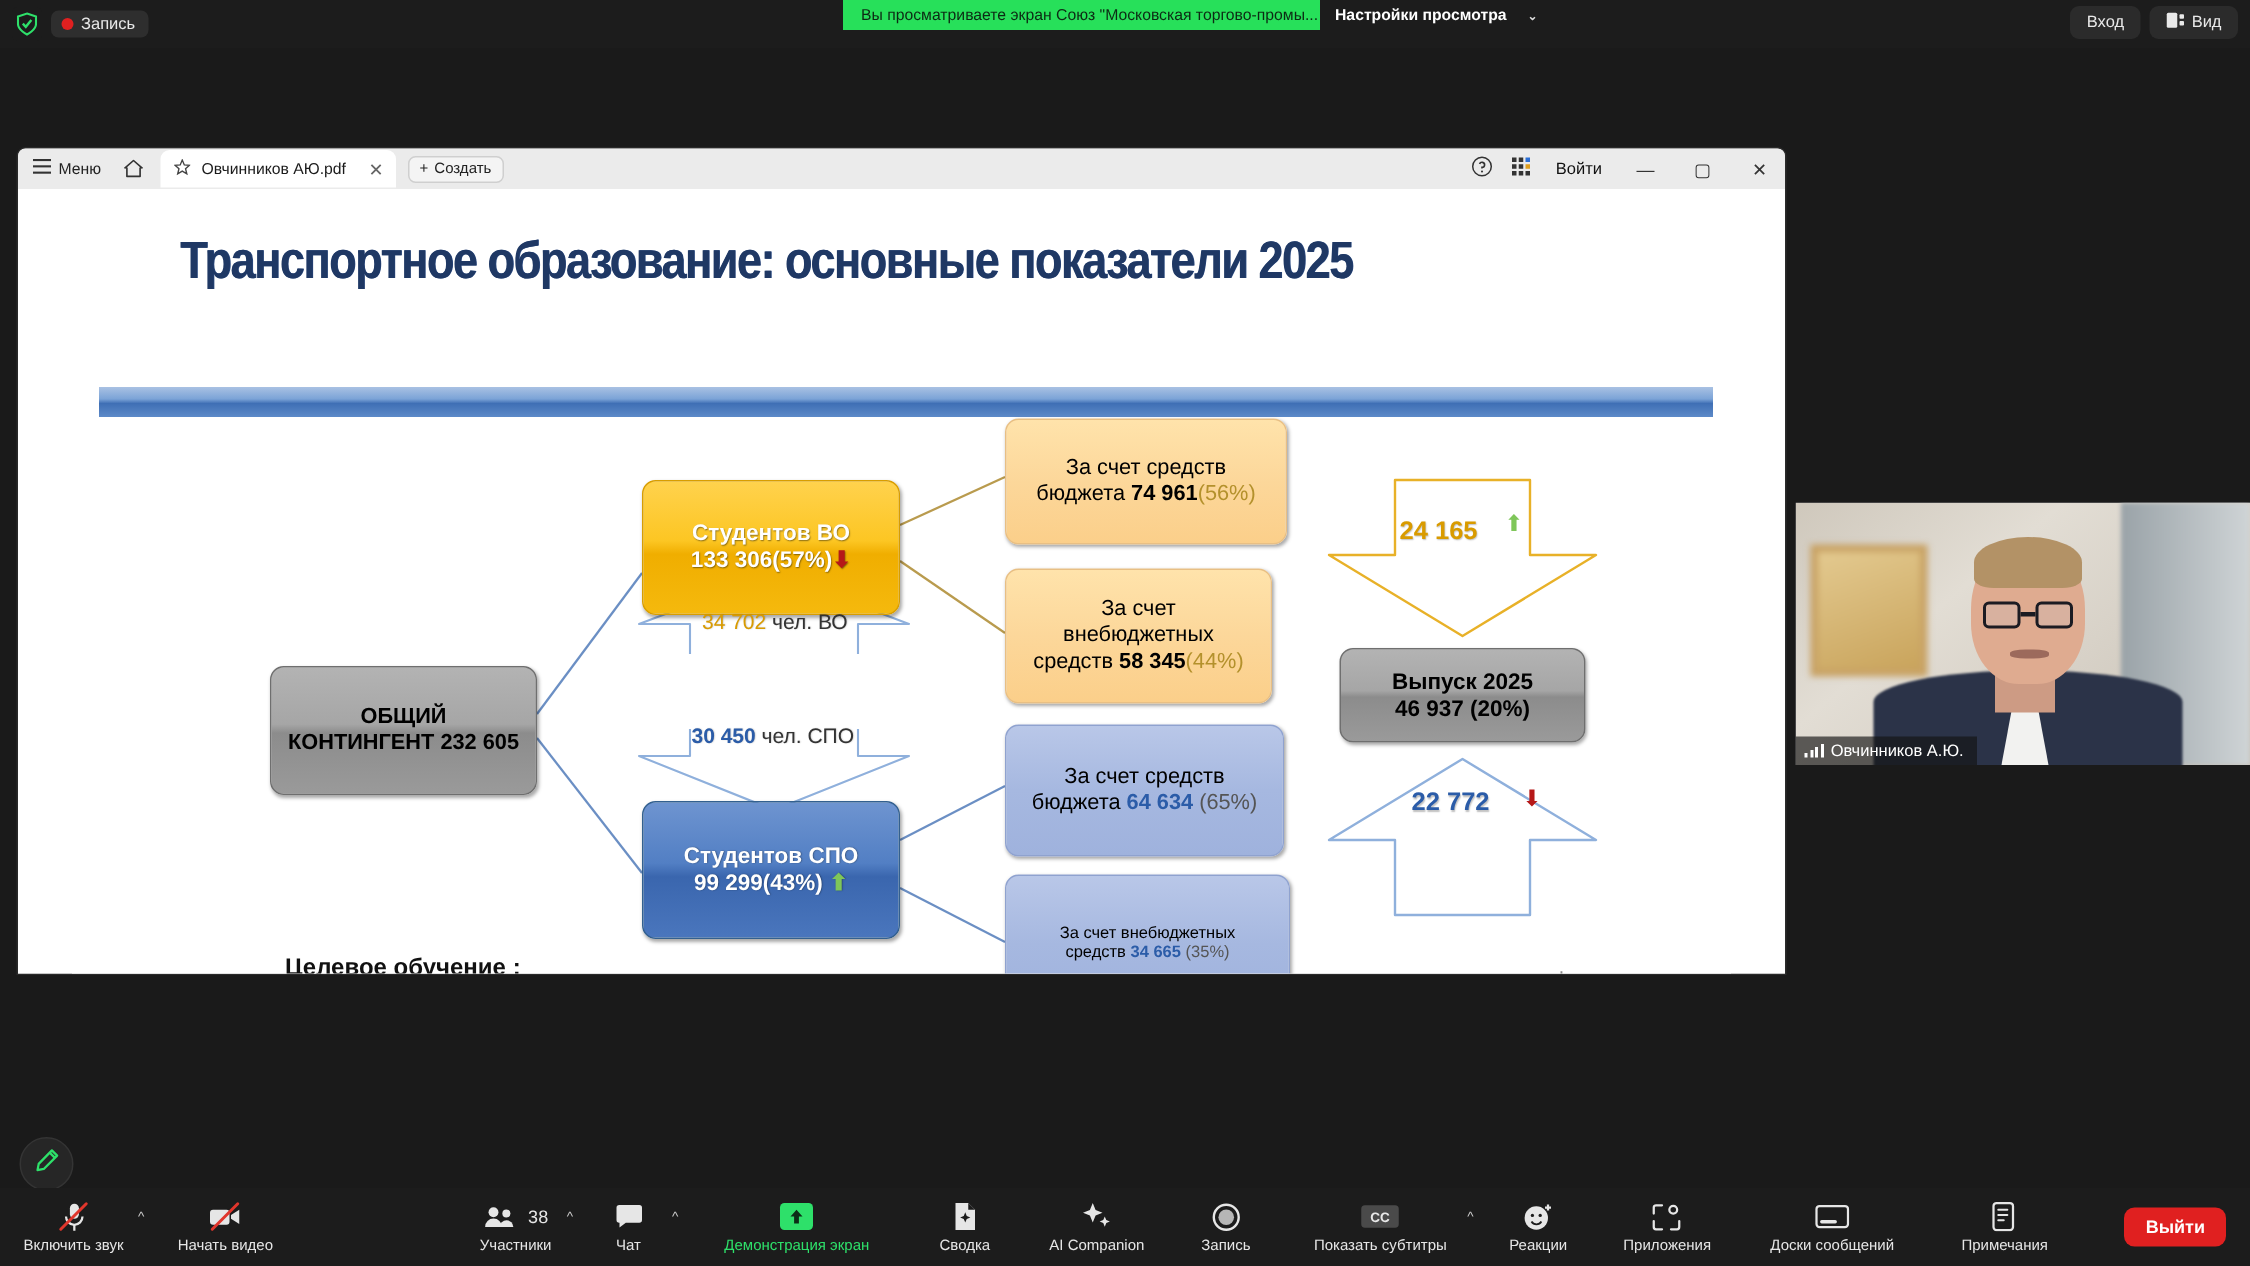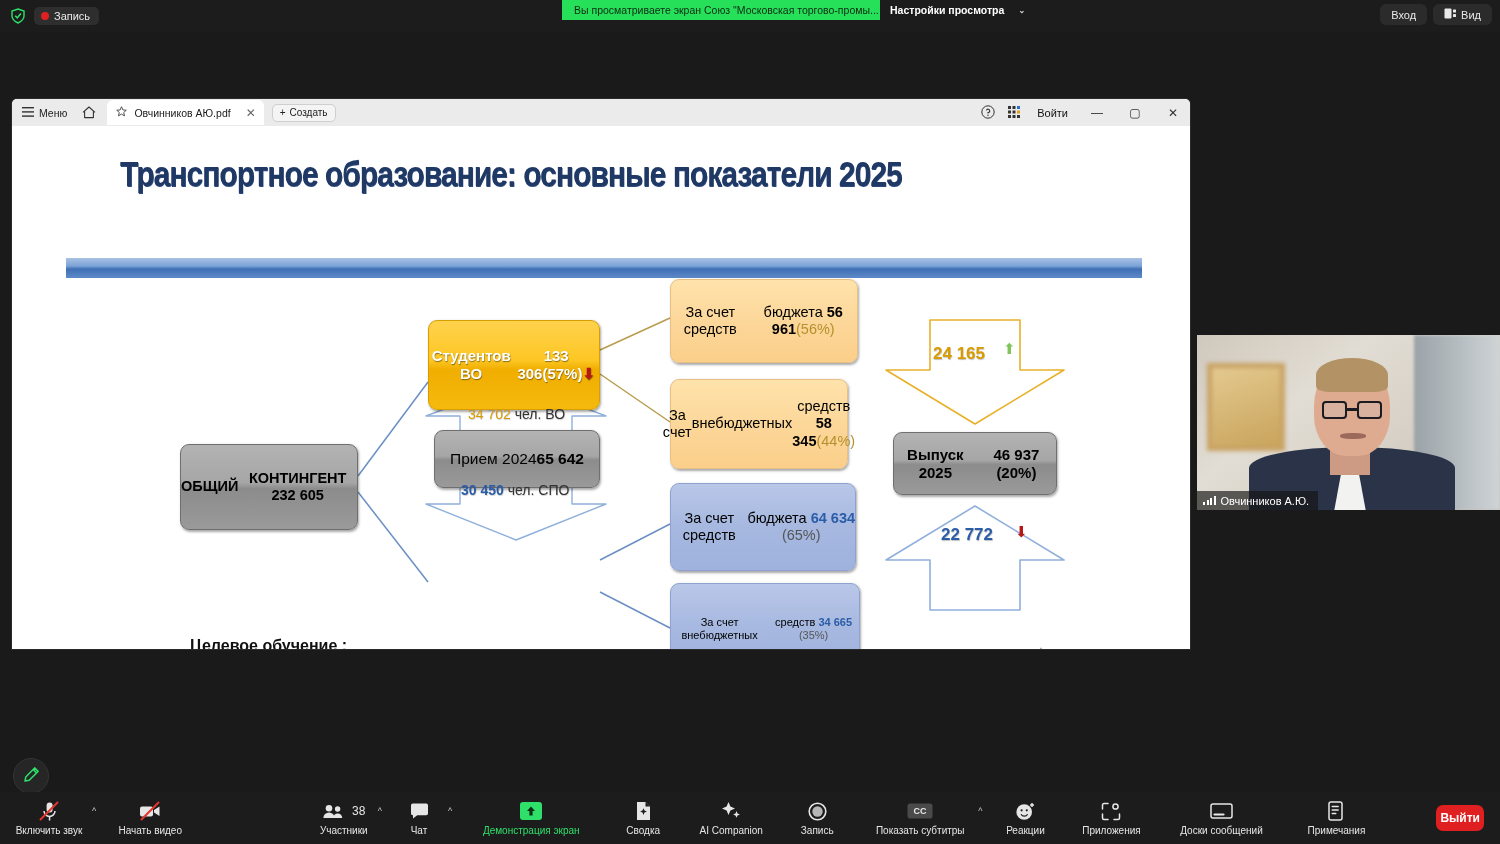--- a/index.html
+++ b/index.html
@@ -99,21 +99,21 @@
     white-space: nowrap;
     text-shadow: 0.5px 0.5px 0 #2b4a80;
   }
   #title-bar {
     position: absolute; left: 18px; top: 116px; width: 1076px; height: 20px;
     background: linear-gradient(to bottom, #a9c1e3 0%, #7ba3d7 40%, #3f6fb5 55%, #5d8ac8 100%);
   }
 
   .node {
     position: absolute; border-radius: 9px;
-    display: flex; flex-direction: row; align-items: center; justify-content: center;
+    display: flex; flex-direction: column; align-items: center; justify-content: center;
     text-align: center; line-height: 1.18;
     box-shadow: 1px 1.5px 2.5px rgba(0,0,0,0.34);
   }
   .grey-node {
     background: linear-gradient(to bottom, #b3b3b3 0%, #a6a6a6 45%, #8c8c8c 52%, #9a9a9a 100%);
     border: 1px solid #6f6f6f; color: #000; font-weight: bold;
   }
   .gold-node {
     background: linear-gradient(to bottom, #ffd24d 0%, #fcc623 45%, #f0ae00 55%, #f5b90d 100%);
     border: 1px solid #d89d00; color: #fff; font-weight: bold;
@@ -230,21 +230,21 @@
   .ctrl .ic { height: 22px; display: flex; align-items: center; justify-content: center; }
   .ctrl .lbl { white-space: nowrap; }
   .caret { color: #c9c9c9; font-size: 9px; align-self: flex-start; margin-top: 6px; }
   .badge {
     position: absolute; top: -3px; left: 50%; margin-left: -1px;
     background: #e02020; color: #fff; font-size: 9px; font-weight: bold;
     border-radius: 7px; padding: 1px 15px; line-height: 1.2; margin-top: 48px;
   }
   #leave-btn {
     position: absolute; right: 16px; background: #e02020; color: #fff;
-    font-size: 12px; font-weight: bold; border-radius: 7px; padding: 6px 4px;
+    font-size: 12px; font-weight: bold; border-radius: 7px; padding: 6px 14px;
   }
   .slash { position: absolute; left: 50%; top: 50%; width: 26px; height: 2px; background: #e0362c; transform: translate(-50%,-50%) rotate(-45deg); border-radius: 2px; }
 </style>
 </head>
 <body>
 
 <div id="zoom-top-bar">
   <div class="rec-group">
     <div class="shield-badge">
       <svg width="14" height="16" viewBox="0 0 14 16">
@@ -373,46 +373,48 @@
         <div>КОНТИНГЕНТ 232 605</div>
       </div>
 
       <div class="node gold-node" id="node-vo">
         <div>Студентов ВО</div>
         <div>
           <span class="num">133 306</span><span>(57%)</span><span class="arr-dn">⬇</span>
         </div>
       </div>
 
-      <div class="node grey-node" id="node-priem">
-        <div>Прием  2024</div>
-        <div style="font-weight:bold">65 642</div>
-      </div>
-
+
+      <div class="node blue-node" id="node-spo">
+        <div>Студентов СПО</div>
+        <div>
+          <span class="num">99 299</span><span>(43%)</span> <span class="arr-up">⬆</span>
+        </div>
+      </div>
 
       <div class="node grey-node" id="node-vypusk">
         <div>Выпуск 2025</div>
         <div>46 937 (20%)</div>
       </div>
 
       <div class="mid-label" id="lbl-vo-flow">
         <span class="n">34 702</span><span> чел. ВО</span>
       </div>
       <div class="mid-label" id="lbl-spo-flow">
         <span class="n">30 450</span><span> чел. СПО</span>
       </div>
 
       <div id="lbl-24165">24 165</div>
       <div id="ico-24165" class="arr-up">⬆</div>
       <div id="lbl-22772">22 772</div>
       <div id="ico-22772" class="arr-dn">⬇</div>
 
       <div class="node lt-gold-node" id="box-b1">
         <div>За счет средств</div>
-        <div>бюджета <span class="num">56 961</span><span class="pct-gold">(56%)</span></div>
+        <div>бюджета <span class="num">74 961</span><span class="pct-gold">(56%)</span></div>
       </div>
 
       <div class="node lt-gold-node" id="box-b2">
         <div>За счет</div>
         <div>внебюджетных</div>
         <div>средств <span class="num">58 345</span><span class="pct-gold">(44%)</span></div>
       </div>
 
       <div class="node lt-blue-node" id="box-b3">
         <div>За счет средств</div>

